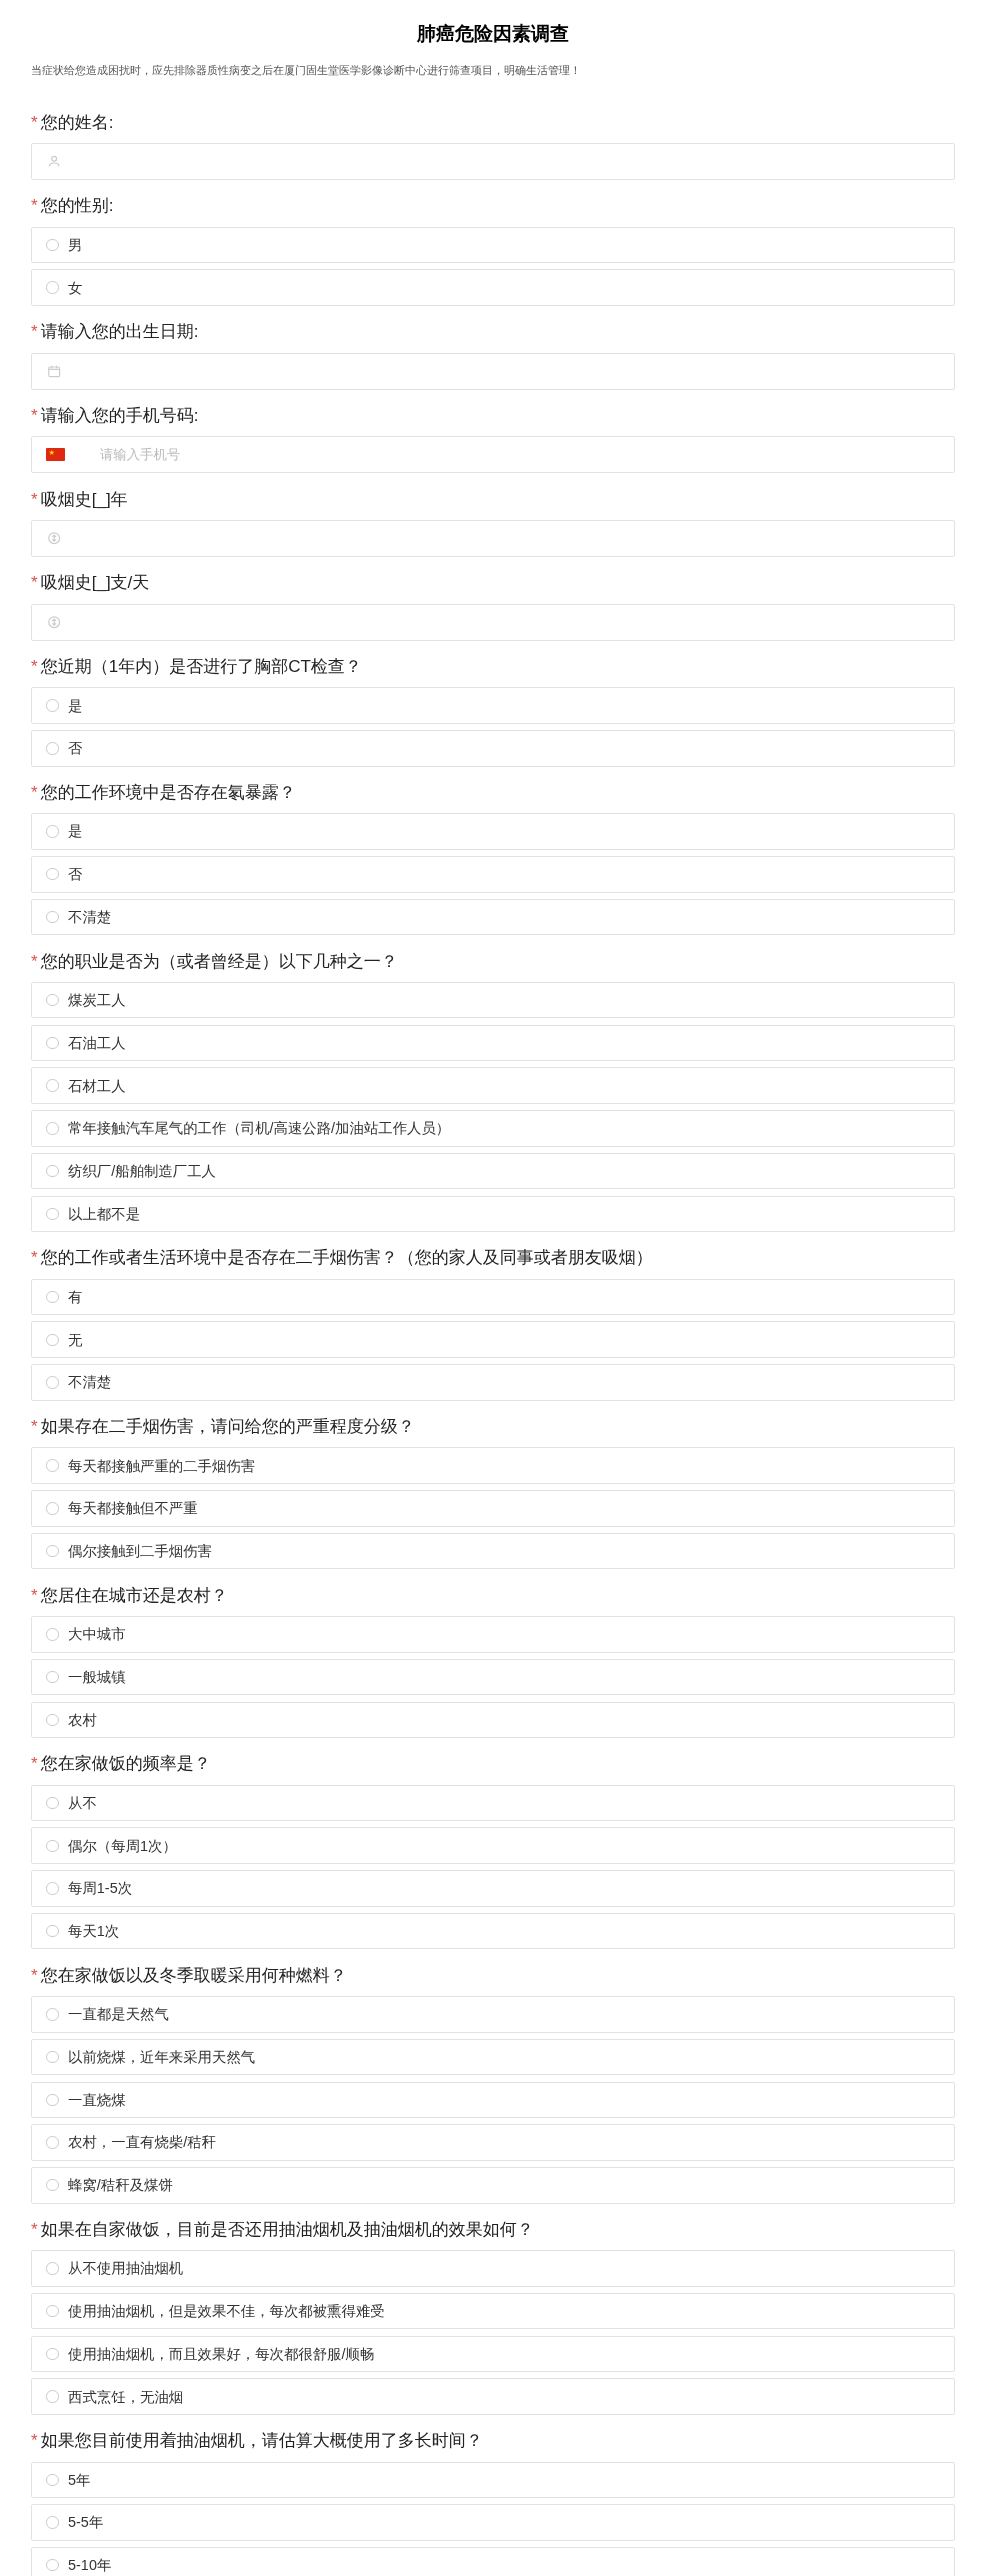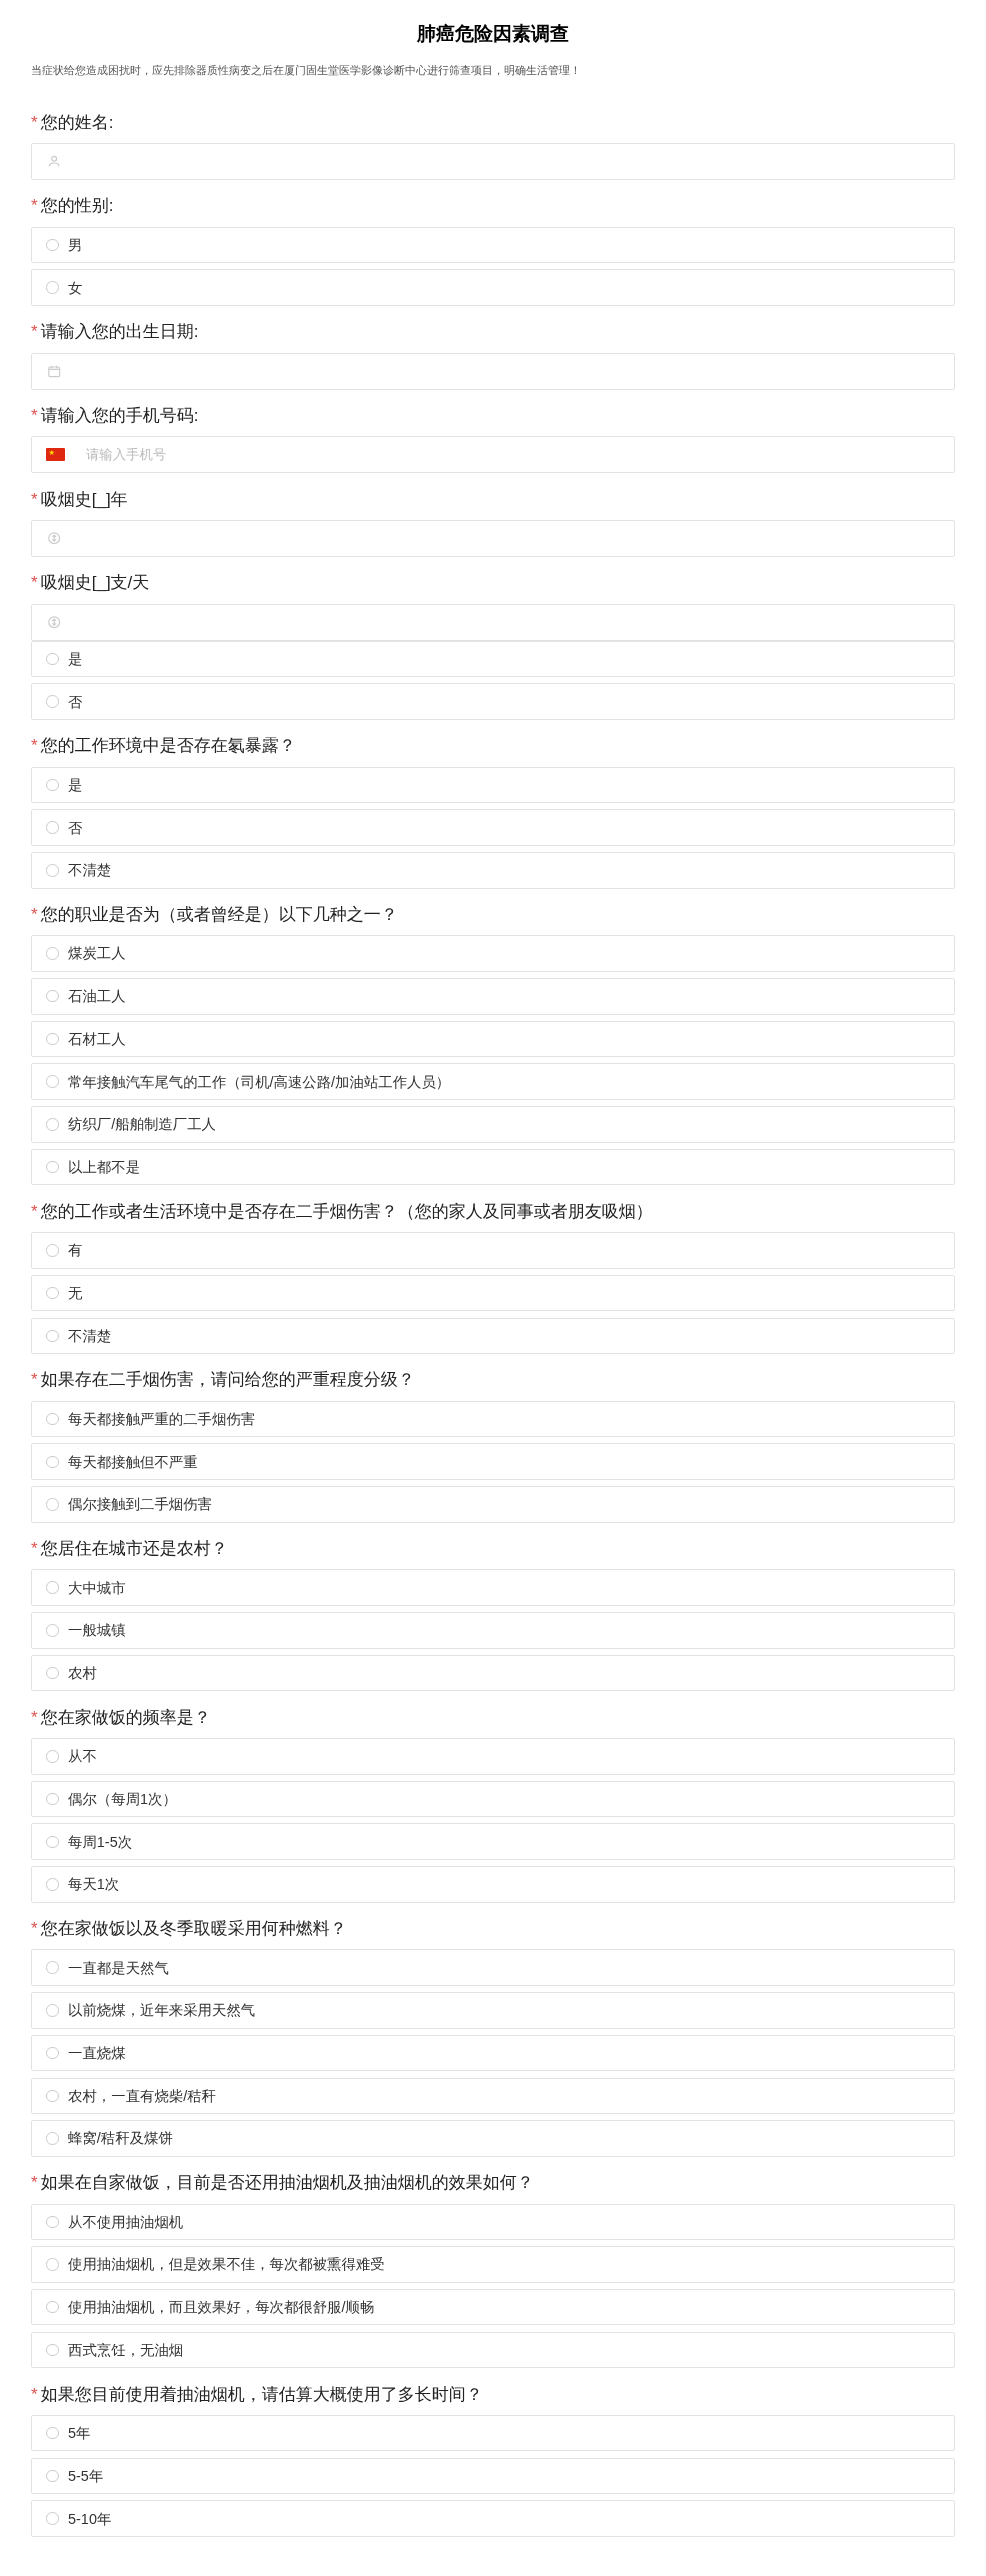--- a/index.html
+++ b/index.html
@@ -37,21 +37,21 @@
     border-radius: 2.1px;
     height: 37px;
     display: flex;
     align-items: center;
     padding: 0 14.4px;
     background: #fff;
     font-size: 14.4px;
     color: #333;
   }
   .text-input.phone {
-    gap: 21px;
+    gap: 35px;
   }
   .text-input .placeholder { color: #bbb; font-size: 13.4px; }
   .flag {
     width: 18.5px; height: 13.4px;
     display: inline-block;
     position: relative;
     background: #de2910;
     border-radius: 1px;
     flex-shrink: 0;
   }
@@ -167,20 +167,21 @@
         <div class="text-input">
           <span class="num-icon">
             <svg viewBox="0 0 24 24">
               <circle cx="12" cy="12" r="9"></circle>
               <path d="M12 7v10M9 10l3-3 3 3M9 14l3 3 3-3"></path>
             </svg>
           </span>
         </div>
       </div>
       <div>
+        <div class="q"><span class="req">*</span><span>您近期（1年内）是否进行了胸部CT检查？</span></div>
         <div class="opts">
           <div class="opt">
             <span class="radio-dot"></span>
             <span>是</span>
           </div>
           <div class="opt">
             <span class="radio-dot"></span>
             <span>否</span>
           </div>
         </div>

